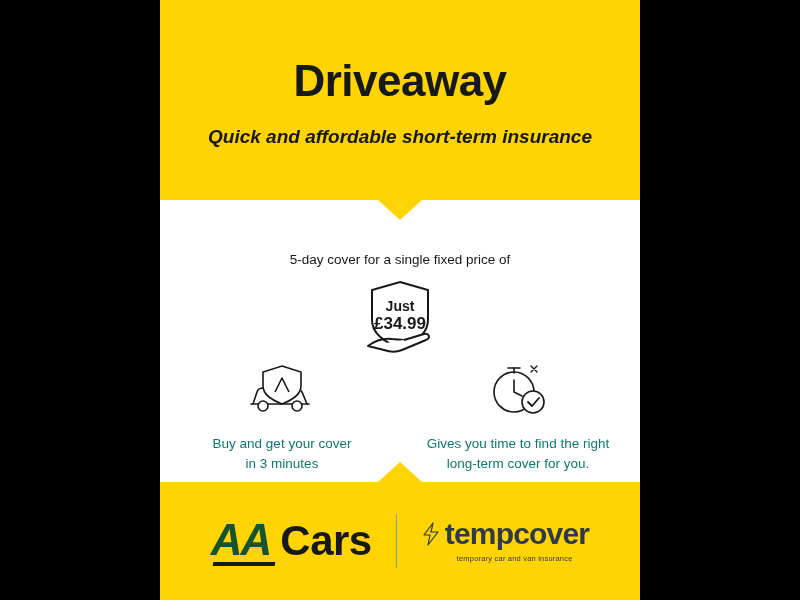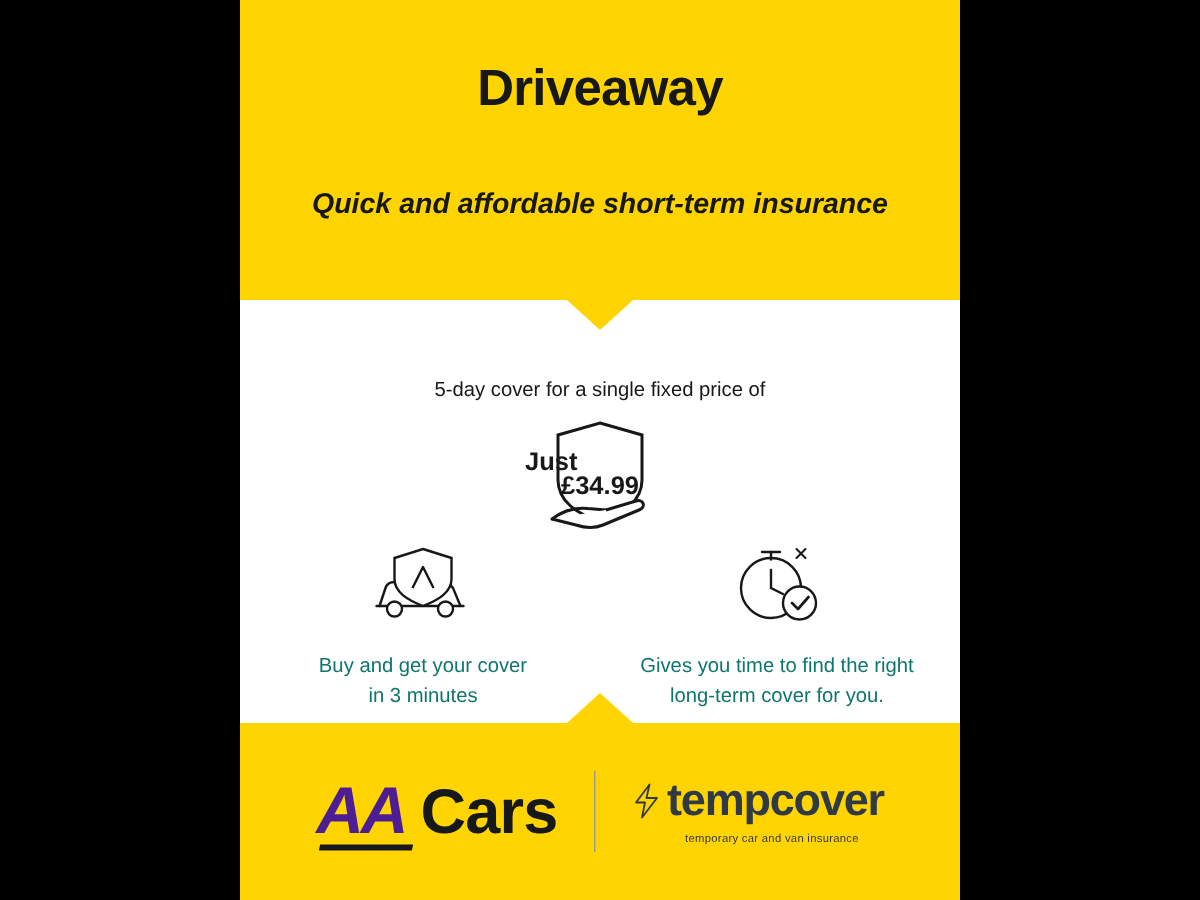--- a/index.html
+++ b/index.html
@@ -65,24 +65,24 @@
     width: 0;
     height: 0;
     border-left: 22px solid transparent;
     border-right: 22px solid transparent;
     border-bottom: 20px solid #ffd400;
   }
 
   .title {
     position: absolute;
     left: 0;
-    top: 42px;
-    width: 480px;
-    text-align: center;
-    font-size: 34px;
+    top: 58px;
+    width: 480px;
+    text-align: center;
+    font-size: 44px;
     font-weight: bold;
     color: #17181a;
     letter-spacing: -0.5px;
     line-height: 1.05;
   }
   .subtitle {
     position: absolute;
     left: 0;
     top: 126px;
     width: 480px;
@@ -110,21 +110,22 @@
     width: 100px;
     height: 90px;
   }
   .shield-wrap svg { display: block; }
 
   .shield-text-just {
     position: absolute;
     left: 0;
     top: 22px;
     width: 100px;
-    font-size: 17px;
+    text-align: center;
+    font-size: 14px;
     font-weight: bold;
     color: #17181a;
   }
   .shield-text-price {
     position: absolute;
     left: 0;
     top: 38px;
     width: 100px;
     text-align: center;
     font-size: 17px;
@@ -164,21 +165,21 @@
   }
   .aa-logo {
     display: flex;
     align-items: baseline;
     gap: 10px;
   }
   .aa-mark {
     font-size: 44px;
     font-weight: bold;
     font-style: italic;
-    color: #4c1d95;
+    color: #14532d;
     letter-spacing: -2px;
     position: relative;
     line-height: 1;
   }
   .aa-mark::after {
     content: "";
     position: absolute;
     left: 2px;
     bottom: -4px;
     width: 62px;

